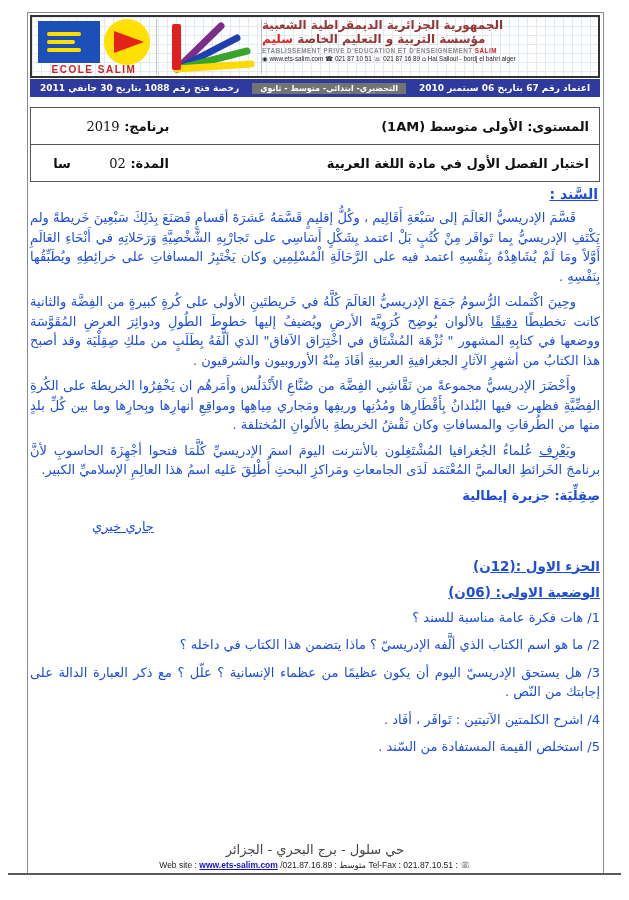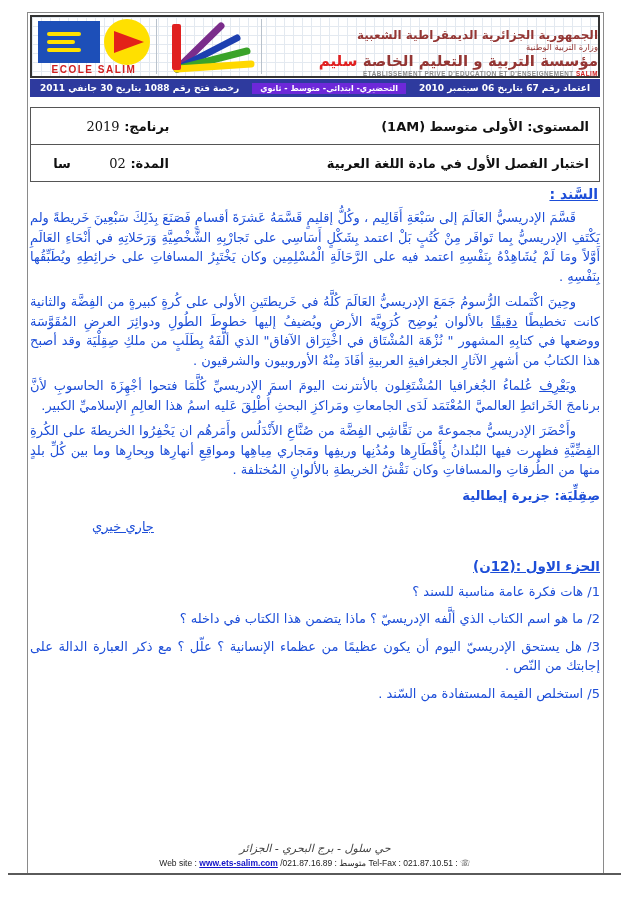--- a/index.html
+++ b/index.html
@@ -17,36 +17,36 @@
   .logo{position:relative;width:112px;height:42px;margin:4px auto 0;}
   .logo-blue{position:absolute;left:0;top:0;width:62px;height:42px;background:#1d4fb8;}
   .logo-bar{position:absolute;height:4px;background:#ffe000;border-radius:2px;}
   .logo-circle{position:absolute;right:0;top:-2px;width:46px;height:46px;border-radius:50%;background:#ffe000;}
   .pennant{position:absolute;right:6px;top:12px;width:0;height:0;
       border-left:30px solid #e32219;border-top:11px solid transparent;border-bottom:11px solid transparent;}
   .logo-label{position:absolute;left:0;right:0;bottom:1px;text-align:center;color:#d02020;
       font-family:"Liberation Sans",sans-serif;font-weight:bold;font-size:10px;letter-spacing:1.5px;}
   .hdiv{width:1px;background:#b9c2cc;margin:2px 0;}
   .pencils-area{width:104px;position:relative;}
-  .head-text{flex:1;text-align:right;padding-top:12px;direction:rtl;line-height:1.15;}
+  .head-text{flex:1;text-align:left;padding-top:2px;direction:rtl;line-height:1.15;}
   .ht-republic{color:#943634;font-weight:bold;font-size:12px;}
   .ht-ministry{color:#943634;font-size:8.5px;}
-  .ht-school{color:#943634;font-weight:bold;font-size:15px;}
+  .ht-school{color:#943634;font-weight:bold;font-size:12px;}
   .ht-school .red{color:#e02020;}
   .ht-french{direction:ltr;color:#8a8a8a;font-family:"Liberation Sans",sans-serif;font-weight:bold;
       font-size:6.3px;letter-spacing:.5px;}
   .ht-french .red{color:#d02020;}
   .ht-contact{direction:ltr;color:#222;font-size:6.3px;font-family:"Liberation Sans",sans-serif;margin-top:1px;}
   .ht-contact .ic{font-family:"DejaVu Sans",sans-serif;font-size:6.5px;}
 
   
   .banner{position:absolute;left:30px;top:79px;width:570px;height:18px;background:#2e3a9e;
       box-sizing:border-box;display:flex;direction:rtl;align-items:center;justify-content:space-between;
       padding:0 10px;color:#fff;font-size:9px;font-weight:bold;}
-  .banner-center{background:#6d28d9;color:#fff;font-size:8px;padding:1px 8px;white-space:nowrap;}
+  .banner-center{background:#737373;color:#fff;font-size:8px;padding:1px 8px;white-space:nowrap;}
 
   
   .exam-table{position:absolute;left:30px;top:107px;width:570px;border:1px solid #555;box-sizing:border-box;}
   .trow{display:flex;direction:rtl;height:36px;align-items:center;}
   .trow + .trow{border-top:1px solid #555;}
   .tcell-main{flex:1;padding-right:10px;font-size:13px;font-weight:bold;}
   .tcell-side{width:160px;text-align:center;font-size:13px;font-weight:bold;}
   .num{font-family:"DejaVu Serif",serif;font-size:13px;font-weight:normal;margin-left:34px;}
 
   
@@ -56,21 +56,21 @@
   .uw{text-decoration:underline;}
   .footnote{font-weight:bold;margin-top:8px;}
   .author{margin-top:16px;text-align:left;padding-left:62px;}
   .author span{text-decoration:underline;}
   .sec-heading{font-weight:bold;text-decoration:underline;font-size:13.5px;margin-top:24px;}
   .sec-heading2{font-weight:bold;text-decoration:underline;font-size:13.5px;margin-top:10px;}
   p.question{margin:8px 0;line-height:1.5;text-align:justify;}
 
   
   .footer{position:absolute;left:30px;top:842px;width:570px;text-align:center;}
-  .footer-ar{font-size:11px;color:#444;direction:rtl;margin-bottom:3px;font-style:italic;}
+  .footer-ar{font-size:13px;color:#444;direction:rtl;margin-bottom:3px;}
   .footer-en{font-size:8.5px;color:#222;font-family:"Liberation Sans",sans-serif;direction:ltr;}
   .footer-link{color:#1414c8;text-decoration:underline;font-weight:bold;cursor:pointer;}
 </style>
 </head>
 <body>
 
 <div class="page">
   <div class="frame"></div>
 
   <div class="header-box">
@@ -93,21 +93,20 @@
         <line x1="20" y1="52" x2="64" y2="9" stroke="#7b2d8b" stroke-width="7" stroke-linecap="round"></line>
         <line x1="20" y1="52" x2="80" y2="21" stroke="#1d3fb0" stroke-width="7" stroke-linecap="round"></line>
         <line x1="20" y1="52" x2="90" y2="34" stroke="#3aa32a" stroke-width="7" stroke-linecap="round"></line>
         <line x1="20" y1="52" x2="94" y2="47" stroke="#ffd800" stroke-width="7" stroke-linecap="round"></line>
         <rect x="15" y="7" width="9" height="46" fill="#e02020" rx="2"></rect>
       </svg>
     </div>
     <div class="hdiv"></div>
     <div class="head-text">
       <div class="ht-republic">الجمهورية الجزائرية الديمقراطية الشعبية</div>
-      <div class="ht-ministry">وزارة التربية الوطنية</div>
       <div class="ht-school"><span>مؤسسة التربية و التعليم الخاصة</span> <span class="red">سليم</span></div>
       <div class="ht-french"><span>ETABLISSEMENT PRIVE D'EDUCATION ET D'ENSEIGNEMENT</span> <span class="red">SALIM</span></div>
       <div class="ht-contact">
         <span class="ic">◉</span>
         <span>www.ets-salim.com</span>
         <span class="ic">☎</span>
         <span>021 87 10 51</span>
         <span class="ic">☏</span>
         <span>021 87 16 89</span>
         <span class="ic">⌂</span>
@@ -137,29 +136,31 @@
         <span class="num">02</span>
         <span>سا</span>
       </div>
     </div>
   </div>
 
   <div class="content">
     <div class="support-heading">السَّند :</div>
     <p class="bodyp">قَسَّمَ الإدريسيُّ العَالَمَ إلى سَبْعَةِ أَقَالِيم ، وكُلُّ إقليمٍ قَسَّمَهُ عَشرَةَ أقسامٍ فَصَنَعَ بِذَلِكَ سَبْعِينَ خَريطةً ولم يَكْتَفِ الإدريسيُّ بِما تَوافَر مِنْ كُتُبٍ بَلْ اعتمد بِشَكْلٍ أَسَاسِي على تَجارْبِهِ الشَّخْصِيَّةِ وَرَحَلاتِهِ في أَنْحَاءِ العَالَمِ أَوَّلاً ومَا لَمْ يُشَاهِدْهُ بِنَفْسِهِ اعتمد فيه على الرَّحَالَةِ الْمُسْلِمِين وكان يَخْتَبِرُ المسافاتِ على خرائِطِهِ ويُطَبِّقُها بِنَفْسِهِ .</p>
     <p class="bodyp"><span>وحِينَ اكْتَملت الرُّسومُ جَمَعَ الإدريسيُّ العَالَمَ كُلَّهُ في خَريطتَينِ الأولى على كُرةٍ كبيرةٍ من الفِضَّة والثانية كانت تخطيطًا </span><span class="uw">دقيقًا</span><span> بالألوان يُوضِح كُرَوِيَّةَ الأرضِ ويُضيفُ إليها خطوطَ الطُولِ ودوائِرَ العرضِ المُقَوَّسَة ووضعها في كتابِهِ المشهور " نُزْهَة المُشْتَاق في اخْتِرَاق الآفاق" الذي ألَّفَهُ بِطَلَبٍ من ملكِ صِقِلْيَة وقد أصبح هذا الكتابُ من أشهرِ الآثارِ الجغرافيةِ العربيةِ أفَادَ مِنْهُ الأوروبيون والشرقيون .</span></p>
+    <p class="bodyp">وأَحْضَرَ الإدريسيُّ مجموعةً من نَقَّاشِي الفِضَّة من صُنَّاعِ الأَنْدَلُس وأَمَرهُم ان يَحْفِرُوا الخريطةَ على الكُرةِ الفِضِّيَّةِ فظهرت فيها البُلدانُ بِأَقْطَارِها ومُدُنِها وريفِها ومَجاري مِياهِها ومواقِعِ أنهارِها وبِحارِها وما بين كُلِّ بلدٍ منها من الطُرقاتِ والمسافاتِ وكان نَقْشُ الخريطةِ بالألوانِ المُختلفة .</p>
     <p class="bodyp"><span class="uw">ويَعْرِف</span><span> عُلماءُ الجُغرافيا المُشْتَغِلون بالأنترنت اليومَ اسمَ الإدريسيِّ كُلَّمَا فتحوا أجْهِزَةَ الحاسوبِ لأنَّ برنامجَ الخَرائطِ العالميَّ المُعْتَمَد لَدَى الجامعاتِ ومَراكزِ البحثِ أُطْلِقَ عَليه اسمُ هذا العالِمِ الإسلاميِّ الكبير.</span></p>
-    <p class="bodyp">وأَحْضَرَ الإدريسيُّ مجموعةً من نَقَّاشِي الفِضَّة من صُنَّاعِ الأَنْدَلُس وأَمَرهُم ان يَحْفِرُوا الخريطةَ على الكُرةِ الفِضِّيَّةِ فظهرت فيها البُلدانُ بِأَقْطَارِها ومُدُنِها وريفِها ومَجاري مِياهِها ومواقِعِ أنهارِها وبِحارِها وما بين كُلِّ بلدٍ منها من الطُرقاتِ والمسافاتِ وكان نَقْشُ الخريطةِ بالألوانِ المُختلفة .</p>
     <div class="footnote">صِقِلِّيَة: جزيرة إيطالية</div>
     <div class="author"><span>جاري خيري</span></div>
 
     <div class="sec-heading">الجزء الاول :(12ن)</div>
+    <div class="sec-heading2">الوضعية الاولى: (06ن)</div>
     <p class="question">1/ هات فكرة عامة مناسبة للسند ؟</p>
     <p class="question">2/ ما هو اسم الكتاب الذي ألَّفه الإدريسيّ ؟ ماذا يتضمن هذا الكتاب في داخله ؟</p>
     <p class="question">3/ هل يستحق الإدريسيّ اليوم أن يكون عظيمًا من عظماء الإنسانية ؟ علّل ؟ مع ذكر العبارة الدالة على إجابتك من النّص .</p>
+    <p class="question">4/ اشرح الكلمتين الآتيتين : تَوافَر ، أفَاد .</p>
     <p class="question">5/ استخلص القيمة المستفادة من السّند .</p>
   </div>
 
   <div class="footer">
     <div class="footer-ar">حي سلول - برج البحري - الجزائر</div>
     <div class="footer-en">
       <span>Web site :</span>
       <span class="footer-link">www.ets-salim.com</span>
       <span>/021.87.16.89 : متوسط</span>
       <span>Tel-Fax : 021.87.10.51 :</span>

